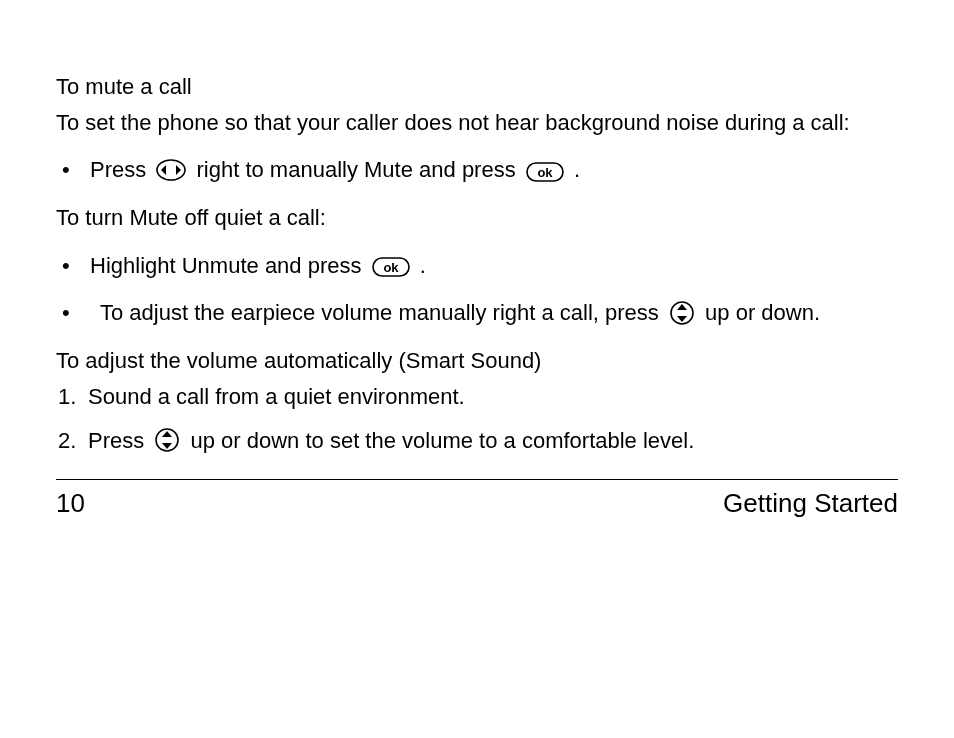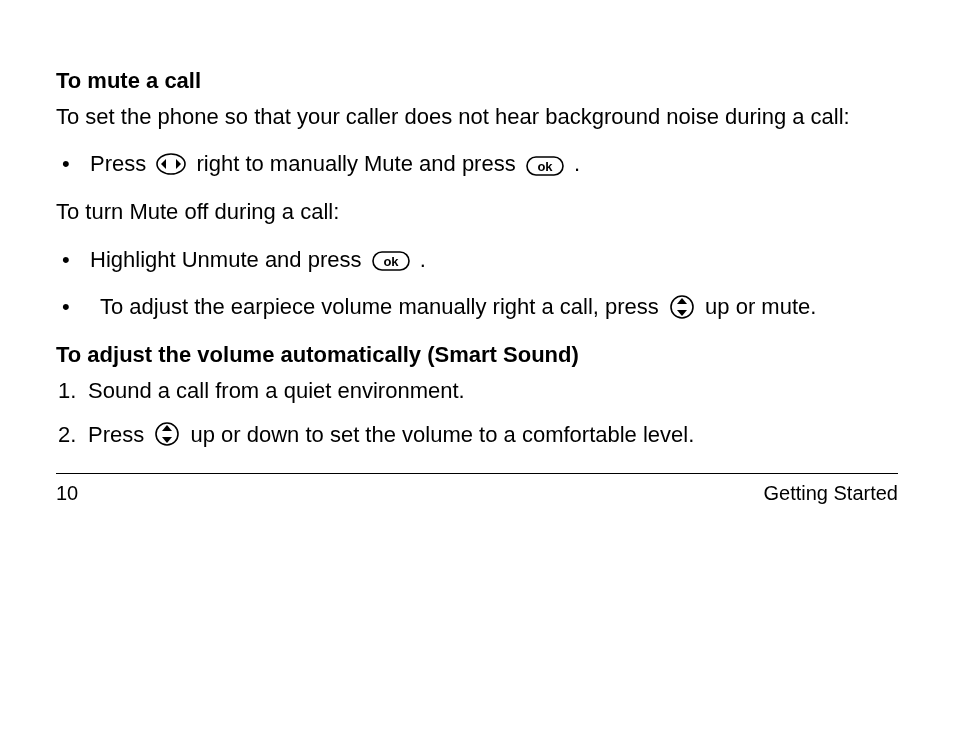--- a/index.html
+++ b/index.html
@@ -16,22 +16,22 @@
     min-height:var(--page-h);
     position:relative;
     box-sizing:border-box;
   }
   .page{
     padding:56px 56px 0 56px;
     font-size:22px;
     line-height:1.35;
   }
   .sec-title{
-    font-weight:700;
-    margin:10px 0 6px 0;
+    font-weight:400;
+    margin:16px 0 6px 0;
   }
   .para{margin:0 0 18px 0}
   .bullet{
     margin:4px 0 18px 6px;
     display:flex;
     align-items:flex-start;
   }
   .bullet .dot{
     display:inline-block;
     min-width:18px;
@@ -67,21 +67,21 @@
   .ok-btn{
     width:38px;height:20px;
   }
   .nav-ud{
     width:26px;height:24px;
   }
   .footer{
     border-top:1px solid #000;
     margin:24px 56px 0 56px;
     padding-top:8px;
-    font-size:20px;
+    font-size:26px;
     display:flex;
     justify-content:space-between;
   }
 </style>
 </head>
 <body>
 
 <div class="page">
 
   <div class="sec-title">To mute a call</div>
@@ -103,21 +103,21 @@
         <svg viewBox="0 0 38 20" xmlns="http://www.w3.org/2000/svg">
           <rect x="1" y="1" width="36" height="18" rx="9" ry="9" fill="none" stroke="#000" stroke-width="1.6"></rect>
           <text x="19" y="15" text-anchor="middle" font-family="Arial" font-size="13" font-weight="700" fill="#000">ok</text>
         </svg>
       </span>
       <span> .</span>
     </span>
   </div>
 
   <div class="para">
-    <span>To turn </span><b class="kw">Mute</b><span> off during a call:</span>
+    <span>To turn </span><b class="kw">Mute</b><span> off quiet a call:</span>
   </div>
 
   <div class="bullet">
     <span class="dot">•</span>
     <span class="body">
       <span>Highlight </span><b class="kw">Unmute</b><span> and press </span>
       <span class="icon ok-btn">
         <svg viewBox="0 0 38 20" xmlns="http://www.w3.org/2000/svg">
           <rect x="1" y="1" width="36" height="18" rx="9" ry="9" fill="none" stroke="#000" stroke-width="1.6"></rect>
           <text x="19" y="15" text-anchor="middle" font-family="Arial" font-size="13" font-weight="700" fill="#000">ok</text>
@@ -131,21 +131,21 @@
     <span class="dot">•</span>
     <span class="body nested">
       <span>To adjust the earpiece volume manually right a call, press </span>
       <span class="icon nav-ud">
         <svg viewBox="0 0 26 24" xmlns="http://www.w3.org/2000/svg">
           <ellipse cx="13" cy="12" rx="11" ry="11" fill="none" stroke="#000" stroke-width="1.6"></ellipse>
           <polygon points="13,3 8,9 18,9" fill="#000"></polygon>
           <polygon points="13,21 8,15 18,15" fill="#000"></polygon>
         </svg>
       </span>
-      <span> up or mute.</span>
+      <span> up or down.</span>
     </span>
   </div>
 
   <div class="sec-title">To adjust the volume automatically (Smart Sound)</div>
 
   <div class="numitem">
     <span class="num">1.</span>
     <span class="body">Sound a call from a quiet environment.</span>
   </div>
 

